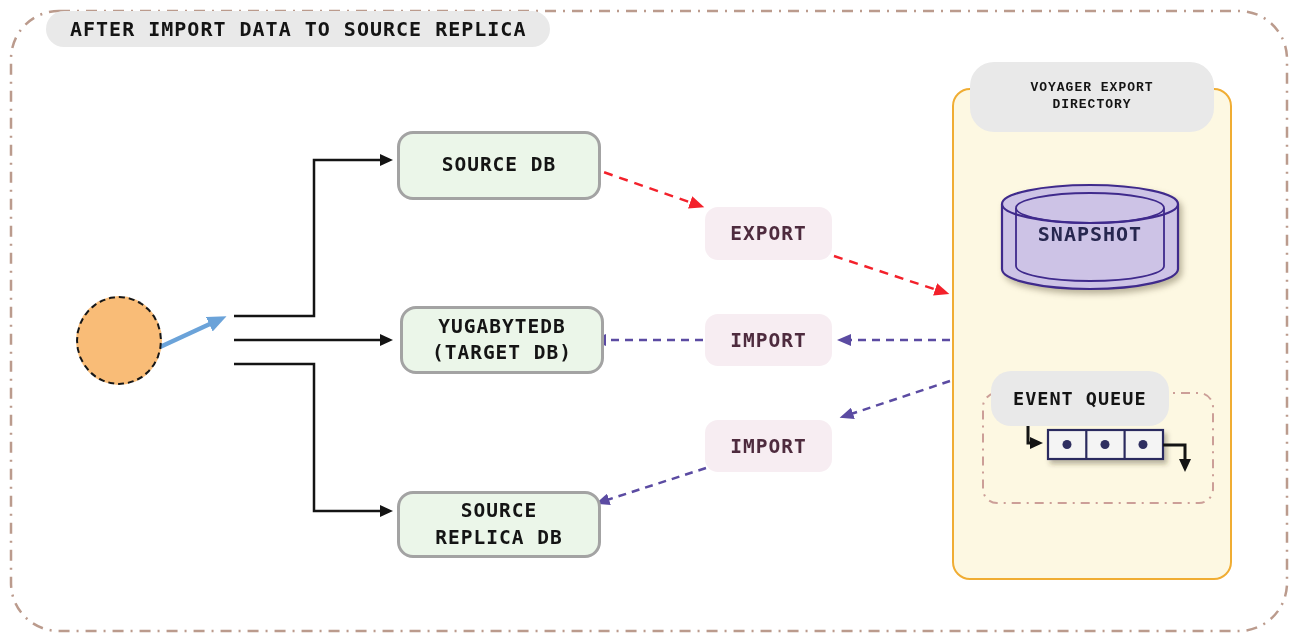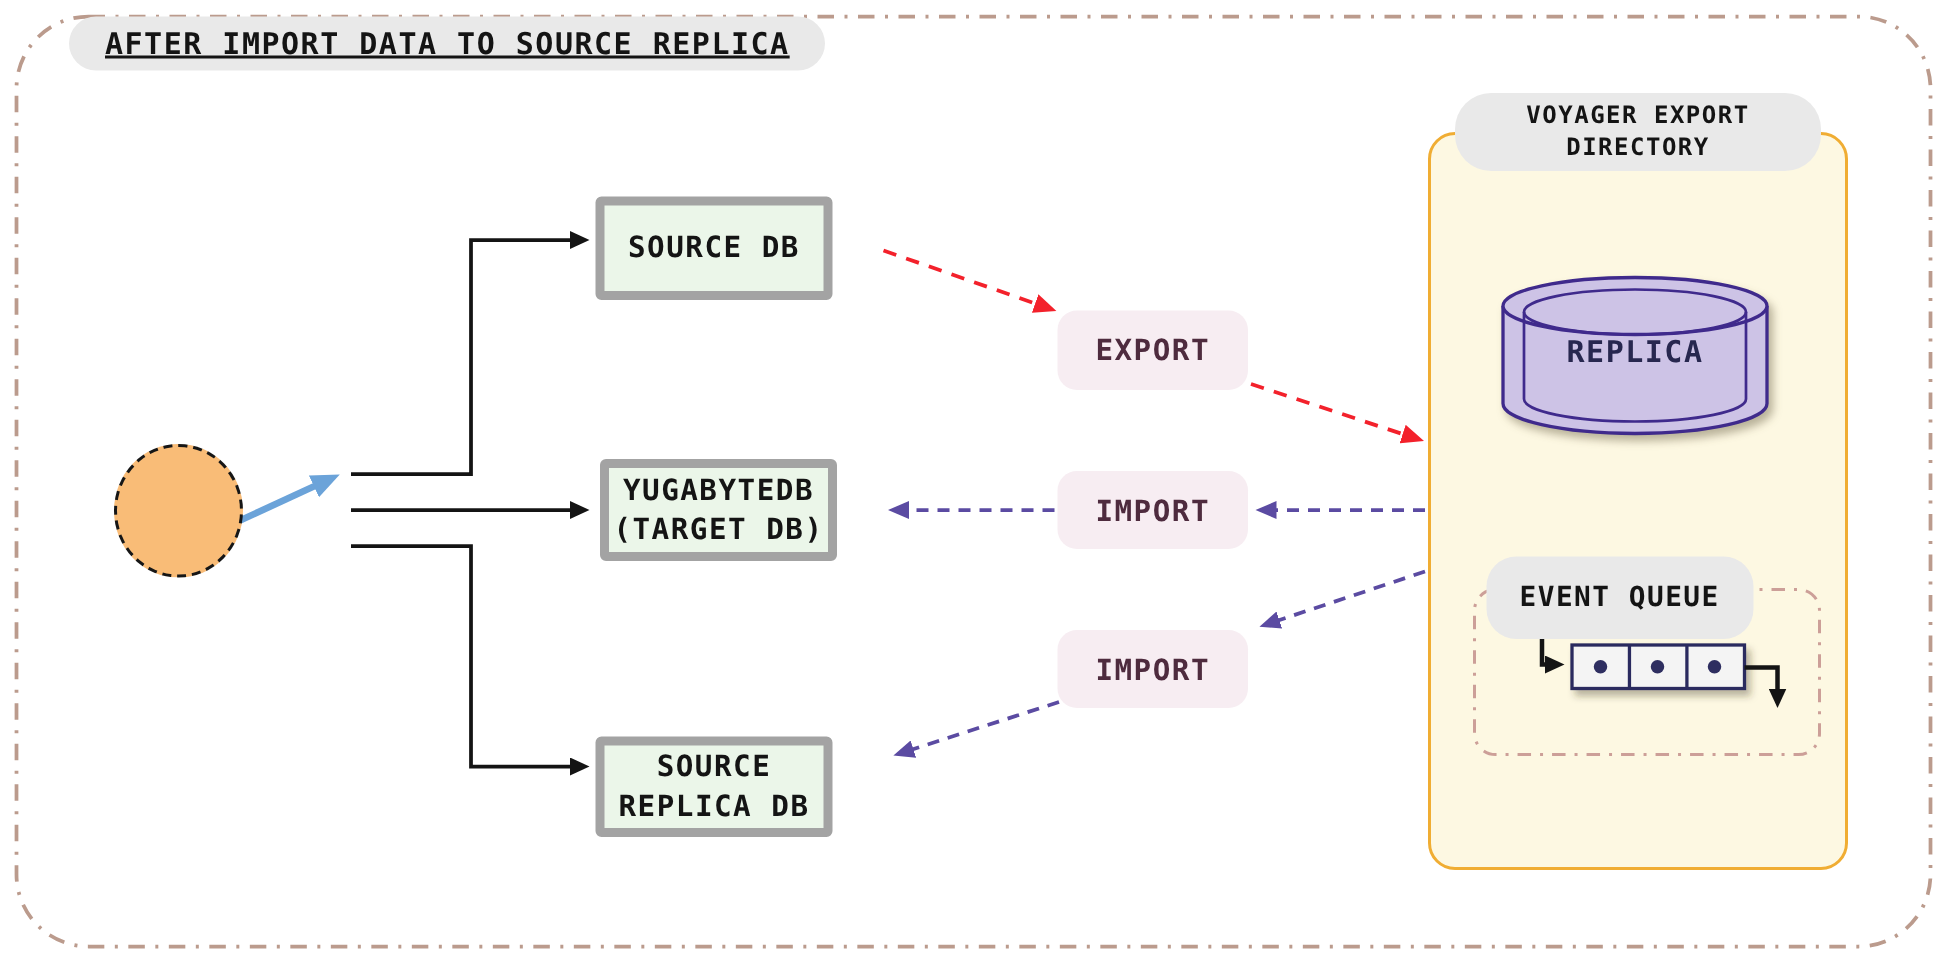--- a/index.html
+++ b/index.html
@@ -26,40 +26,40 @@
     font-weight: bold;
     letter-spacing: 1px;
     color: #141414;
     display: flex;
     align-items: center;
     justify-content: center;
     text-align: center;
     white-space: pre-line;
     z-index: 3;
   }
-  .title-pill { left: 46px; top: 11px; height: 36px; padding: 0 24px; font-size: 20px; text-decoration: underline; }
+  .title-pill { left: 46px; top: 11px; height: 36px; padding: 0 24px; font-size: 20px; }
   .userapp-pill { left: 40px; top: 257px; height: 34px; padding: 0 26px; font-size: 19px; }
-  .voyager-pill { left: 970px; top: 62px; width: 244px; padding: 5px 0; font-size: 16px; line-height: 1.3; border-radius: 24px; }
+  .voyager-pill { left: 970px; top: 62px; width: 244px; padding: 18px 0; font-size: 13px; line-height: 1.3; border-radius: 24px; font-family: Liberation Mono, monospace; }
   .queue-pill { left: 991px; top: 371px; height: 31px; padding: 12px 22px; font-size: 18.5px; }
 
   .user-circle {
     position: absolute;
     left: 76px; top: 296px;
     width: 82px; height: 85px;
     border-radius: 50%;
     background: #f9bc77;
     border: 2.5px dashed #161616;
     z-index: 3;
   }
   .green-box {
     position: absolute;
-    width: 158px;
+    width: 204px;
     background: #ebf6e9;
-    border: 6px solid #a3a3a3;
-    border-radius: 4px;
+    border: 3px solid #a3a3a3;
+    border-radius: 16px;
     display: flex;
     align-items: center;
     justify-content: center;
     text-align: center;
     font-size: 19.5px;
     font-weight: bold;
     letter-spacing: 1px;
     white-space: pre-line;
     line-height: 1.35;
     z-index: 3;
@@ -191,17 +191,17 @@
 
   <div class="pill voyager-pill">VOYAGER EXPORT
 DIRECTORY</div>
 
   <svg class="snapshot-svg" width="184" height="114" viewBox="0 0 184 114" xmlns="http://www.w3.org/2000/svg">
     <path d="M 4 22 V 87 A 88 20 0 0 0 180 87 V 22" fill="#cdc3e6" stroke="#3f2a8c" stroke-width="2.2"></path>
     <ellipse cx="92" cy="22" rx="88" ry="19" fill="#cdc3e6" stroke="#3f2a8c" stroke-width="2.2"></ellipse>
     <path d="M 18 26 V 84 A 74 15 0 0 0 166 84 V 26" fill="none" stroke="#3f2a8c" stroke-width="1.8"></path>
     <ellipse cx="92" cy="26" rx="74" ry="15" fill="none" stroke="#3f2a8c" stroke-width="1.8"></ellipse>
   </svg>
-  <div class="snapshot-label">REPLICA</div>
+  <div class="snapshot-label">SNAPSHOT</div>
 
   <div class="pill queue-pill">EVENT QUEUE</div>
 
 </div>
 
 </body></html>

